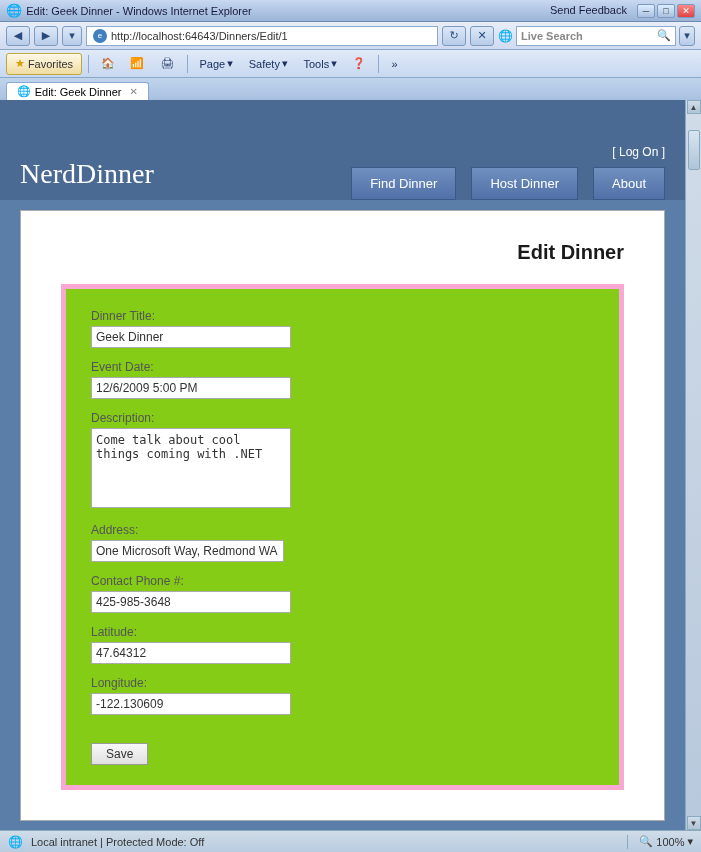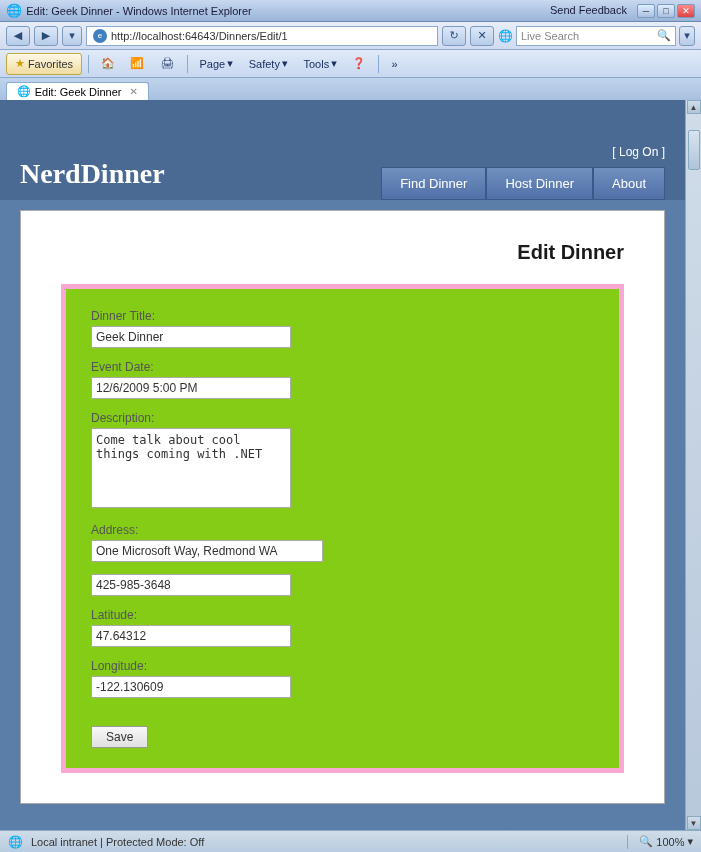--- a/index.html
+++ b/index.html
@@ -215,33 +215,33 @@
       background: #4a6a94;
       padding: 10px 20px 0 20px;
       display: flex;
       align-items: flex-end;
       justify-content: space-between;
       min-height: 100px;
     }
     .site-logo {
       color: white;
       font-size: 28px;
-      font-weight: bold;
+      font-weight: normal;
       font-family: Georgia, serif;
       padding-bottom: 10px;
     }
     .header-right {
       display: flex;
       flex-direction: column;
       align-items: flex-end;
       gap: 8px;
     }
     .nav-buttons {
       display: flex;
-      gap: 0;
+      gap: 15px;
     }
     .nav-btn-site {
       padding: 8px 18px;
       background: linear-gradient(to bottom, #7090c0, #5070a8);
       border: 1px solid #3a5888;
       color: white;
       font-size: 13px;
       cursor: pointer;
       font-weight: normal;
     }
@@ -283,21 +283,21 @@
     .form-input {
       height: 22px;
       border: 1px solid #aaa;
       padding: 2px 4px;
       font-size: 12px;
       width: 200px;
       background: white;
       color: #333;
     }
     .form-input-wide {
-      width: 232px;
+      width: 193px;
     }
     .form-textarea {
       width: 200px;
       height: 80px;
       border: 1px solid #aaa;
       padding: 4px;
       font-size: 12px;
       font-family: monospace;
       resize: none;
       background: white;
@@ -371,21 +371,21 @@
     <div class="address-icon" style="width:14px;height:14px;margin-right:4px;">
       <span style="color:white;font-size:8px;">e</span>
     </div>
     <span style="font-size:11px;color:#333;">http://localhost:64643/Dinners/Edit/1</span>
   </div>
   <div class="nav-btn">↻</div>
   <div class="nav-btn">✕</div>
   <div style="display:flex;align-items:center;gap:3px;">
     <span style="color:#4080c0;font-size:12px;">🌐</span>
     <div class="search-box">
-      <span style="color:#888;font-size:11px;">Live Search</span>
+      <span style="color:#888;font-size:11px;font-weight:bold;">Live Search</span>
       <span style="font-size:11px;color:#4080c0;">🔍</span>
     </div>
     <div class="nav-btn" style="width:16px;">▾</div>
   </div>
 </div>
 
 <div class="toolbar">
   <div class="favorites-btn">
     <span style="color:#d4a000;">★</span>
     <span>Favorites</span>
@@ -465,20 +465,21 @@
             <textarea class="form-textarea" style="">Come talk about cool things coming with .NET</textarea>
           </div>
 
           <div class="form-group">
             <label class="form-label">Address:</label>
             <input class="form-input form-input-wide" type="text" value="One Microsoft Way, Redmond WA" style="">
           </div>
 
 
           <div class="form-group">
+            <label class="form-label">Contact Phone #:</label>
             <input class="form-input" type="text" value="425-985-3648" style="">
           </div>
 
           <div class="form-group">
             <label class="form-label">Latitude:</label>
             <input class="form-input" type="text" value="47.64312" style="">
           </div>
 
           <div class="form-group">
             <label class="form-label">Longitude:</label>

